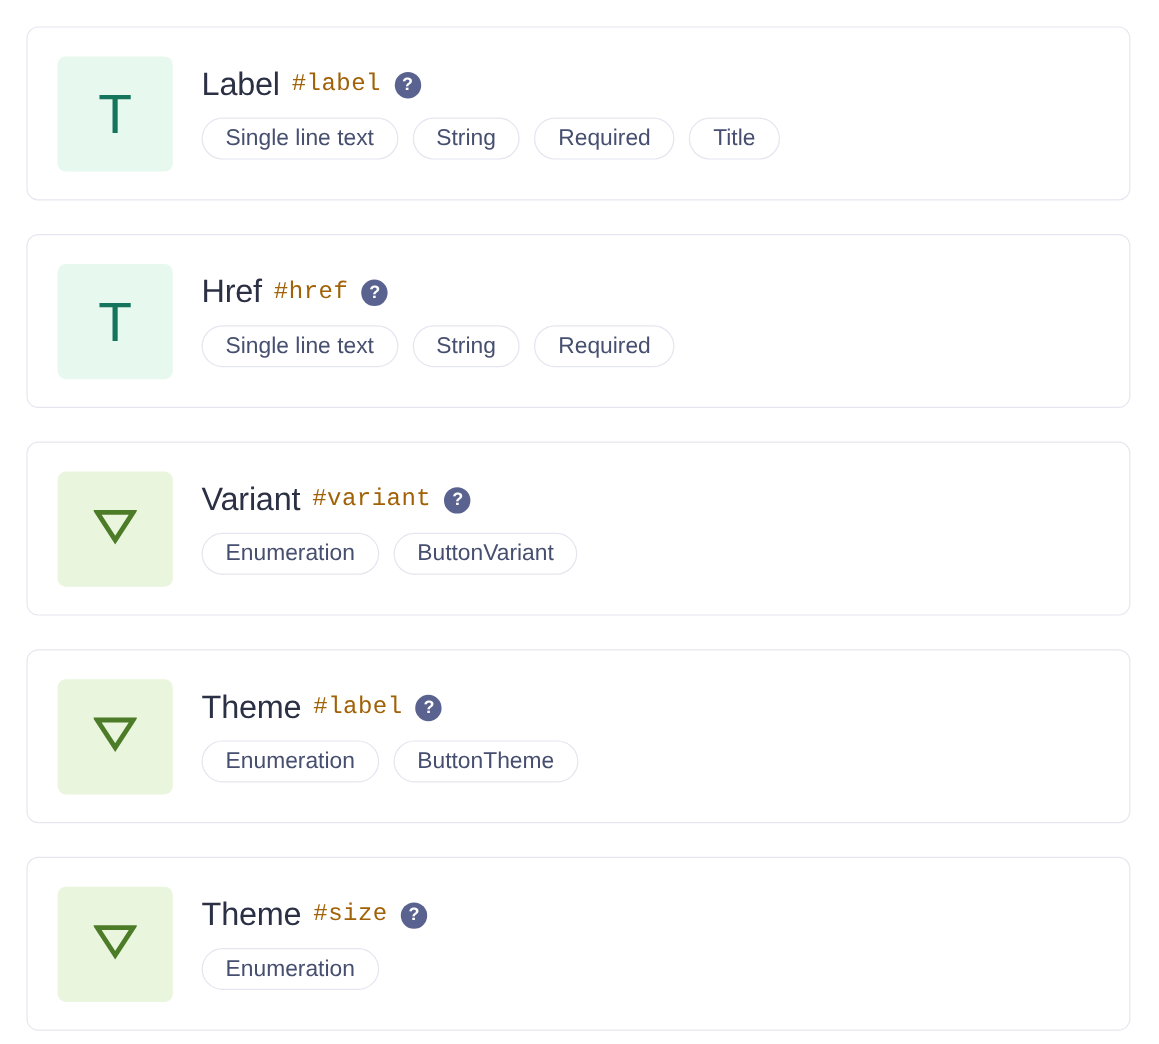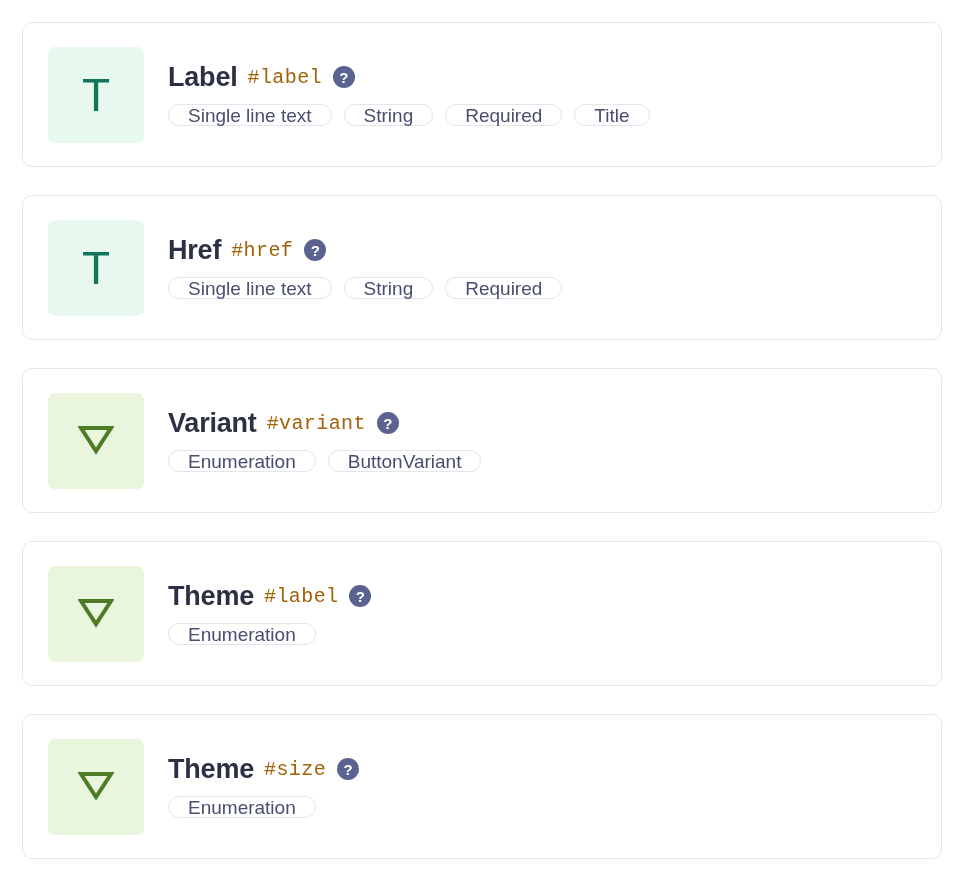--- a/index.html
+++ b/index.html
@@ -67,21 +67,21 @@
 
   .field-head {
     display: flex;
     align-items: center;
     gap: 10px;
     margin-bottom: 13px;
   }
 
   .field-title {
     font-size: 27px;
-    font-weight: 700;
+    font-weight: 400;
     color: #2b3045;
     line-height: 1.05;
     letter-spacing: -0.2px;
   }
 
   .field-key {
     font-family: "Liberation Mono", "DejaVu Sans Mono", monospace;
     font-size: 20px;
     color: #a16207;
     line-height: 1.05;
@@ -106,21 +106,21 @@
   }
 
   .tag-row {
     display: flex;
     flex-wrap: wrap;
     gap: 12px;
   }
 
   .tag-pill {
     box-sizing: border-box;
-    height: 22px;
+    height: 35px;
     padding: 0 19px;
     border: 1px solid #e4e5ef;
     border-radius: 999px;
     background: #ffffff;
     color: #474f70;
     font-size: 19px;
     display: flex;
     align-items: center;
     line-height: 1;
     white-space: nowrap;
@@ -190,20 +190,21 @@
           </svg></span>
       </div>
       <div class="field-body">
         <div class="field-head">
           <span class="field-title">Theme</span>
           <span class="field-key">#label</span>
           <span class="help-badge">?</span>
         </div>
         <div class="tag-row">
           <span class="tag-pill">Enumeration</span>
+          <span class="tag-pill">ButtonTheme</span>
         </div>
       </div>
     </div>
     <div class="field-card">
       <div class="icon-tile enum-type">
         <span class="glyph-triangle"><svg width="36" height="32" viewBox="0 0 36 32" xmlns="http://www.w3.org/2000/svg">
             <path d="M3 5 L33 5 L18 28 Z" fill="none" stroke="#4d7c28" stroke-width="4" stroke-linejoin="miter"></path>
           </svg></span>
       </div>
       <div class="field-body">

